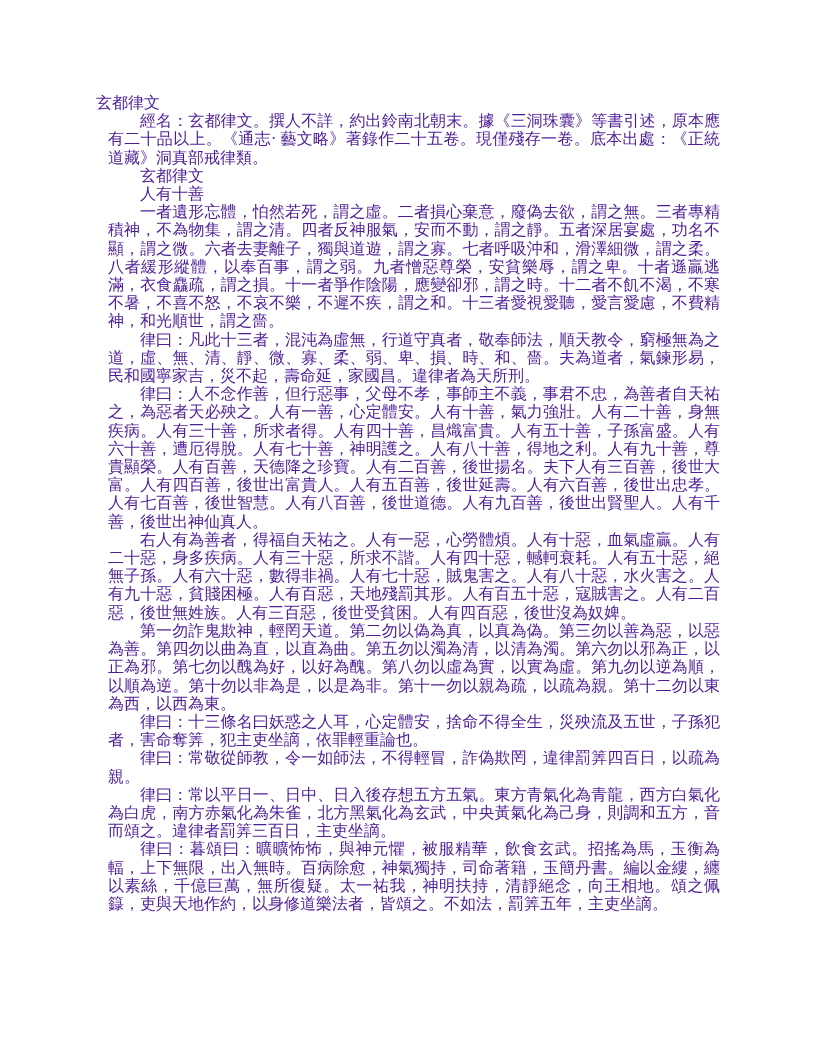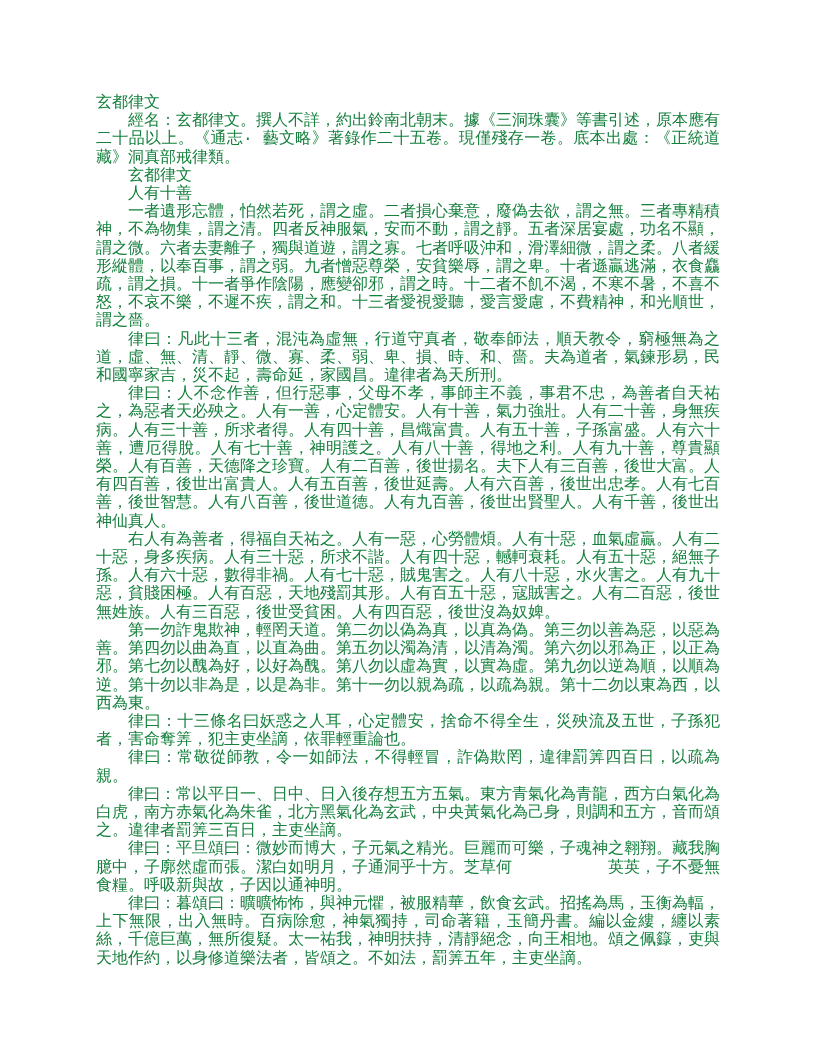--- a/index.html
+++ b/index.html
@@ -11,33 +11,34 @@
     position: relative;
     width: 816px;
     height: 1056px;
     background: #ffffff;
     box-sizing: border-box;
     padding: 94px 96px 0 96px;
     overflow: hidden;
   }
   .text-block {
     width: 624px;
-    color: #15803d;
-    font-family: Liberation Mono, monospace;
+    color: #4c1d95;
+    font-family: Liberation Serif, serif;
     font-size: 16px;
     line-height: 18.2px;
     text-align: justify;
     text-justify: inter-ideograph;
   }
   .para {
     margin: 0;
     padding: 0;
   }
   .para.indent {
     text-indent: 32px;
+    margin-left: 12px;
   }
   
   .para.cont {
     text-align-last: justify;
   }
 </style>
 </head>
 <body>
 
 <div class="page">
@@ -47,16 +48,15 @@
       <p class="para indent">玄都律文</p>
       <p class="para indent">人有十善</p>
       <p class="para indent">一者遺形忘體，怕然若死，謂之虛。二者損心棄意，廢偽去欲，謂之無。三者專精積神，不為物集，謂之清。四者反神服氣，安而不動，謂之靜。五者深居宴處，功名不顯，謂之微。六者去妻離子，獨與道遊，謂之寡。七者呼吸沖和，滑澤細微，謂之柔。八者緩形縱體，以奉百事，謂之弱。九者憎惡尊榮，安貧樂辱，謂之卑。十者遜贏逃滿，衣食麤疏，謂之損。十一者爭作陰陽，應變卻邪，謂之時。十二者不飢不渴，不寒不暑，不喜不怒，不哀不樂，不遲不疾，謂之和。十三者愛視愛聽，愛言愛慮，不費精神，和光順世，謂之嗇。</p>
       <p class="para indent">律曰：凡此十三者，混沌為虛無，行道守真者，敬奉師法，順天教令，窮極無為之道，虛、無、清、靜、微、寡、柔、弱、卑、損、時、和、嗇。夫為道者，氣鍊形易，民和國寧家吉，災不起，壽命延，家國昌。違律者為天所刑。</p>
       <p class="para indent">律曰：人不念作善，但行惡事，父母不孝，事師主不義，事君不忠，為善者自天祐之，為惡者天必殃之。人有一善，心定體安。人有十善，氣力強壯。人有二十善，身無疾病。人有三十善，所求者得。人有四十善，昌熾富貴。人有五十善，子孫富盛。人有六十善，遭厄得脫。人有七十善，神明護之。人有八十善，得地之利。人有九十善，尊貴顯榮。人有百善，天德降之珍寶。人有二百善，後世揚名。夫下人有三百善，後世大富。人有四百善，後世出富貴人。人有五百善，後世延壽。人有六百善，後世出忠孝。人有七百善，後世智慧。人有八百善，後世道德。人有九百善，後世出賢聖人。人有千善，後世出神仙真人。</p>
       <p class="para indent">右人有為善者，得福自天祐之。人有一惡，心勞體煩。人有十惡，血氣虛贏。人有二十惡，身多疾病。人有三十惡，所求不諧。人有四十惡，轗軻衰耗。人有五十惡，絕無子孫。人有六十惡，數得非禍。人有七十惡，賊鬼害之。人有八十惡，水火害之。人有九十惡，貧賤困極。人有百惡，天地殘罰其形。人有百五十惡，寇賊害之。人有二百惡，後世無姓族。人有三百惡，後世受貧困。人有四百惡，後世沒為奴婢。</p>
       <p class="para indent">第一勿詐鬼欺神，輕罔天道。第二勿以偽為真，以真為偽。第三勿以善為惡，以惡為善。第四勿以曲為直，以直為曲。第五勿以濁為清，以清為濁。第六勿以邪為正，以正為邪。第七勿以醜為好，以好為醜。第八勿以虛為實，以實為虛。第九勿以逆為順，以順為逆。第十勿以非為是，以是為非。第十一勿以親為疏，以疏為親。第十二勿以東為西，以西為東。</p>
       <p class="para indent">律曰：十三條名曰妖惑之人耳，心定體安，捨命不得全生，災殃流及五世，子孫犯者，害命奪筭，犯主吏坐謫，依罪輕重論也。</p>
       <p class="para indent">律曰：常敬從師教，令一如師法，不得輕冒，詐偽欺罔，違律罰筭四百日，以疏為親。</p>
       <p class="para indent">律曰：常以平日一、日中、日入後存想五方五氣。東方青氣化為青龍，西方白氣化為白虎，南方赤氣化為朱雀，北方黑氣化為玄武，中央黃氣化為己身，則調和五方，音而頌之。違律者罰筭三百日，主吏坐謫。</p>
-      <p class="para indent">律曰：平旦頌曰：微妙而博大，子元氣之精光。巨麗而可樂，子魂神之翱翔。藏我胸臆中，子廓然虛而張。潔白如明月，子通洞乎十方。芝草何　　　　　　英英，子不憂無食糧。呼吸新與故，子因以通神明。</p>
       <p class="para indent">律曰：暮頌曰：曠曠怖怖，與神元懼，被服精華，飲食玄武。招搖為馬，玉衡為輻，上下無限，出入無時。百病除愈，神氣獨持，司命著籍，玉簡丹書。編以金縷，纏以素絲，千億巨萬，無所復疑。太一祐我，神明扶持，清靜絕念，向王相地。頌之佩籙，吏與天地作約，以身修道樂法者，皆頌之。不如法，罰筭五年，主吏坐謫。</p>
     </div>
 </div>
 
 </body></html>

